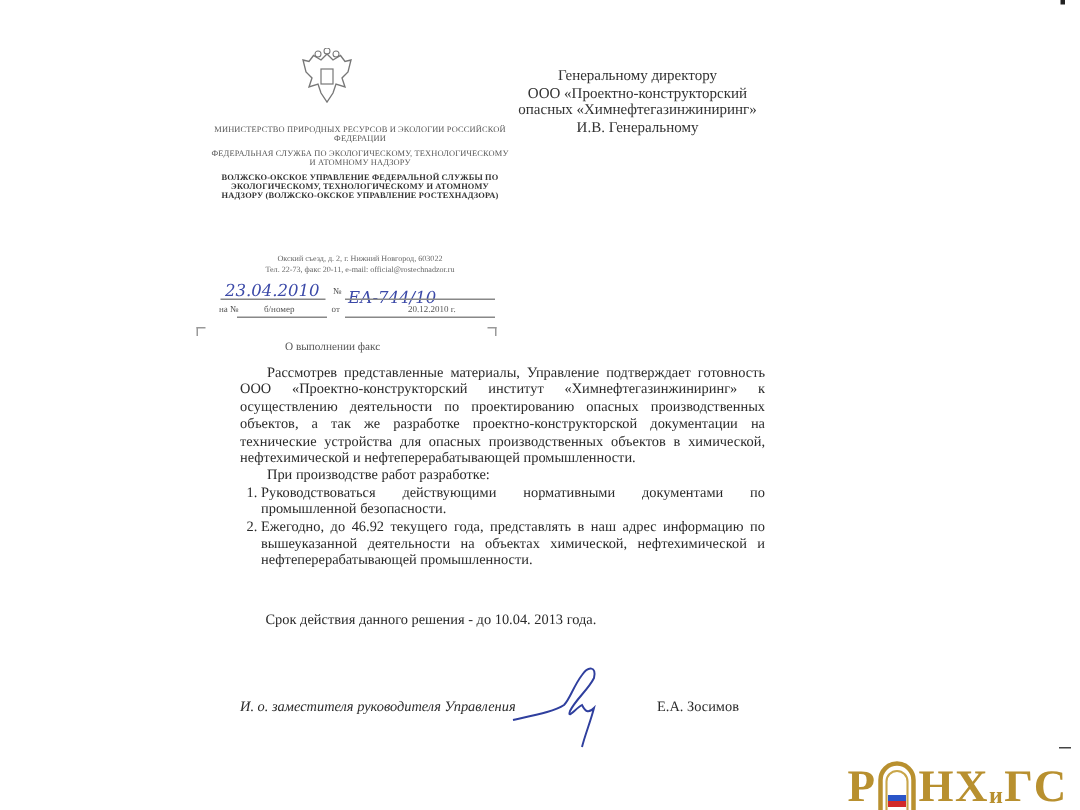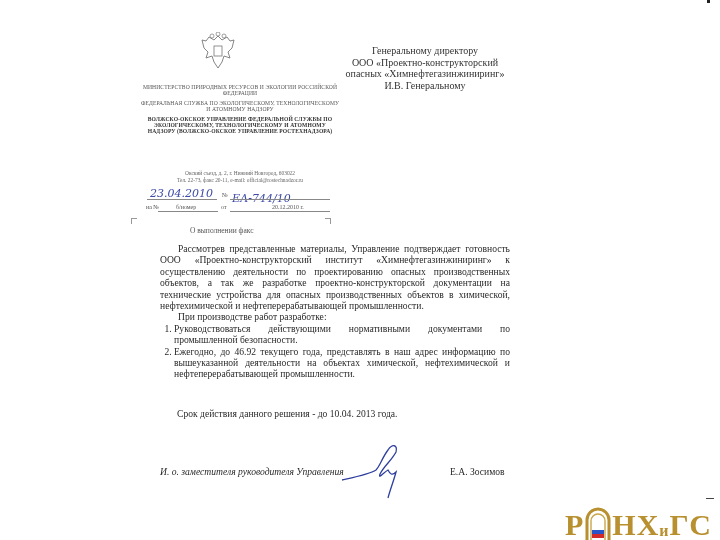--- a/index.html
+++ b/index.html
@@ -15,21 +15,21 @@
   .hand{position:absolute;font-family:"DejaVu Serif",serif;font-style:italic;color:#3b49a8;font-size:11px;}
   .uline{position:absolute;border-bottom:1px solid #888;}
   .subject{position:absolute;left:190px;top:226px;font-size:7.5px;color:#555;}
   .bracket{position:absolute;border-color:#999;border-style:solid;}
   .body{position:absolute;left:160px;top:243px;width:350px;font-size:9.6px;line-height:11.4px;color:#2a2a2a;text-align:justify;}
   .body p{margin:0;text-indent:18px;}
   .body ol{margin:0;padding-left:14px;}
   .body li{margin:0;}
   .validity{position:absolute;left:177px;top:408px;font-size:9.6px;color:#2a2a2a;}
   .sign-title{position:absolute;left:160px;top:466px;font-size:9.6px;color:#2a2a2a;font-style:italic;}
-  .sign-name{position:absolute;left:438px;top:466px;font-size:9.6px;color:#2a2a2a;margin-left:12px;}
+  .sign-name{position:absolute;left:438px;top:466px;font-size:9.6px;color:#2a2a2a;}
   .signature{position:absolute;left:340px;top:440px;width:80px;height:60px;}
   .logo{position:absolute;left:565px;top:508px;height:32px;display:flex;align-items:flex-end;font-family:"Liberation Serif",serif;font-weight:bold;color:#b8902f;font-size:30px;line-height:30px;letter-spacing:1px;}
   .logo .arch{position:relative;display:inline-block;width:26px;height:34px;margin:0 1px;}
   .logo small{font-size:16px;line-height:18px;}
   .dash{position:absolute;left:706px;top:498px;width:8px;height:1px;background:#444;}
   .dot{position:absolute;left:707px;top:0px;width:3px;height:3px;background:#222;}
 </style>
 </head>
 <body>
 

